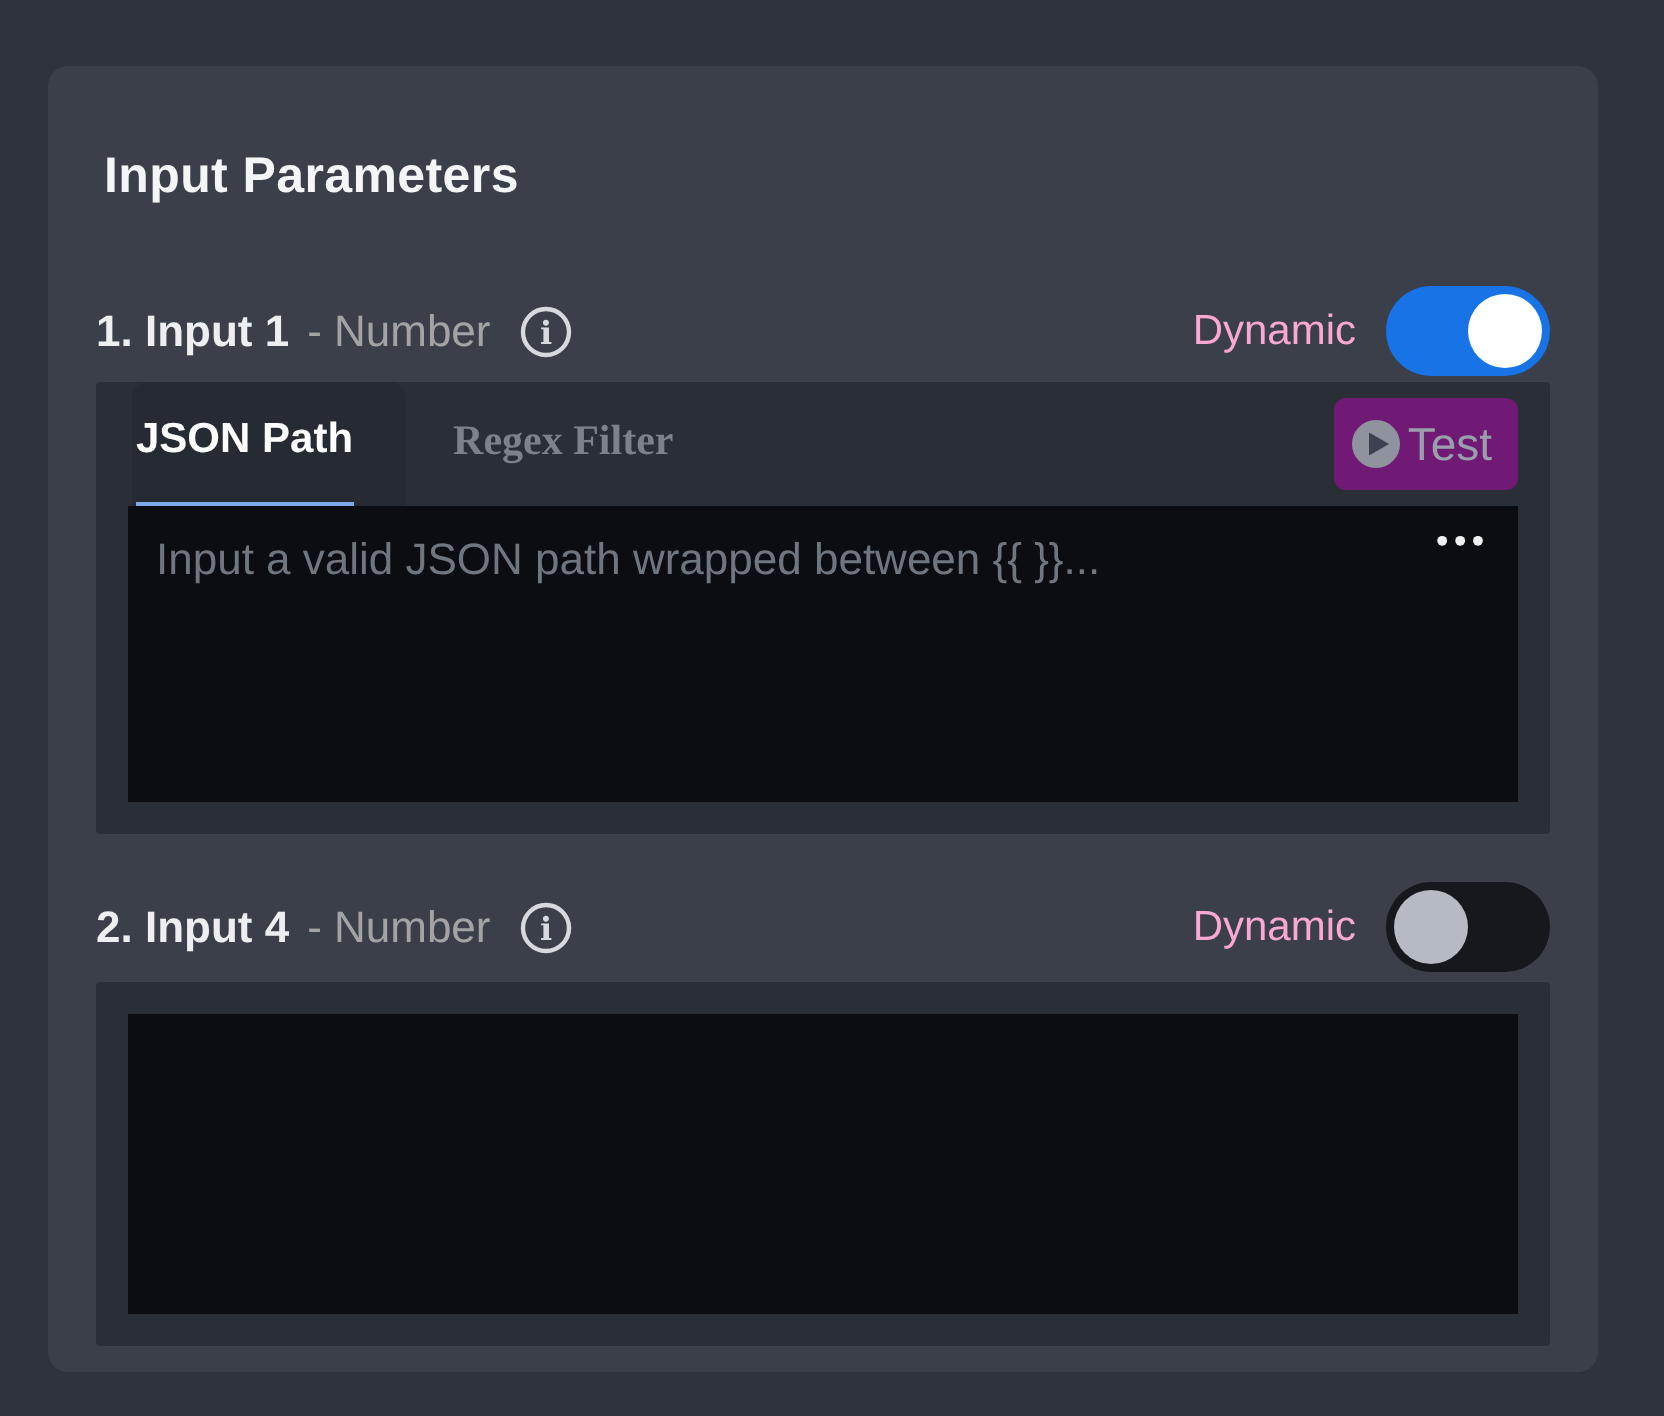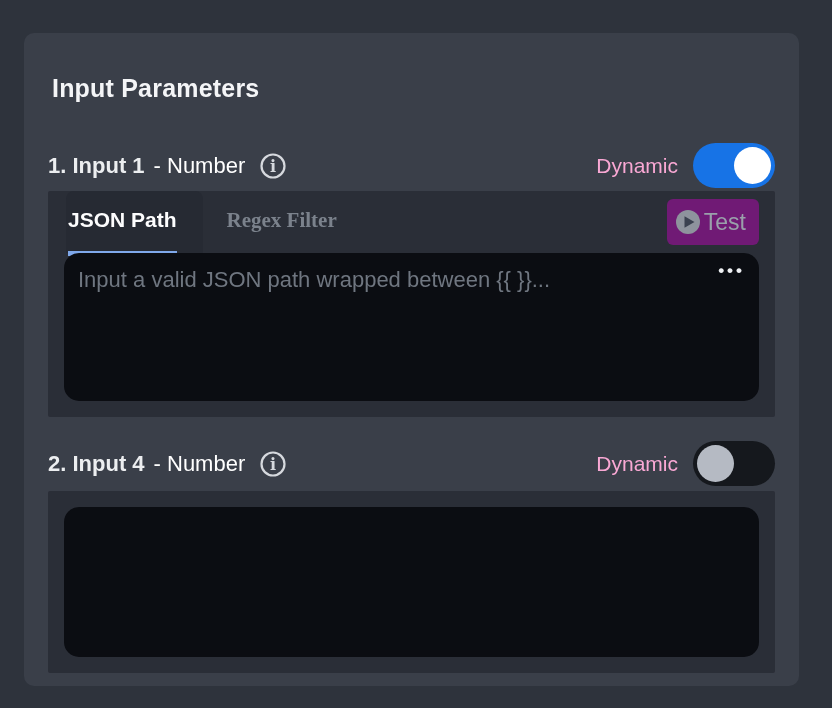--- a/index.html
+++ b/index.html
@@ -43,21 +43,21 @@
     align-items: center;
     margin-left: 0;
   }
   .param-name {
     font-size: 22px;
     font-weight: bold;
     color: #eceef0;
   }
   .param-type {
     font-size: 22px;
-    color: #ffffff;
+    color: #a3a3a3;
     margin-left: 9px;
   }
   .info-icon {
     margin-left: 14px;
     display: inline-flex;
     align-items: center;
   }
   .param-right {
     display: flex;
     align-items: center;
@@ -142,21 +142,21 @@
     font-family: "Liberation Sans", sans-serif;
   }
   .editor-wrap { position: relative; }
   .editor {
     display: block;
     width: 100%;
     height: 148px;
     box-sizing: border-box;
     background: #0b0d12;
     border: none;
-    border-radius: 15px;
+    border-radius: 0;
     resize: none;
     outline: none;
     padding: 14px 48px 14px 14px;
     font-family: "Liberation Sans", sans-serif;
     font-size: 22px;
     color: #c9ccd2;
   }
   .editor::placeholder { color: #6f7680; opacity: 1; }
   .editor.plain { height: 150px; padding: 14px; }
   .ellipsis-menu {

